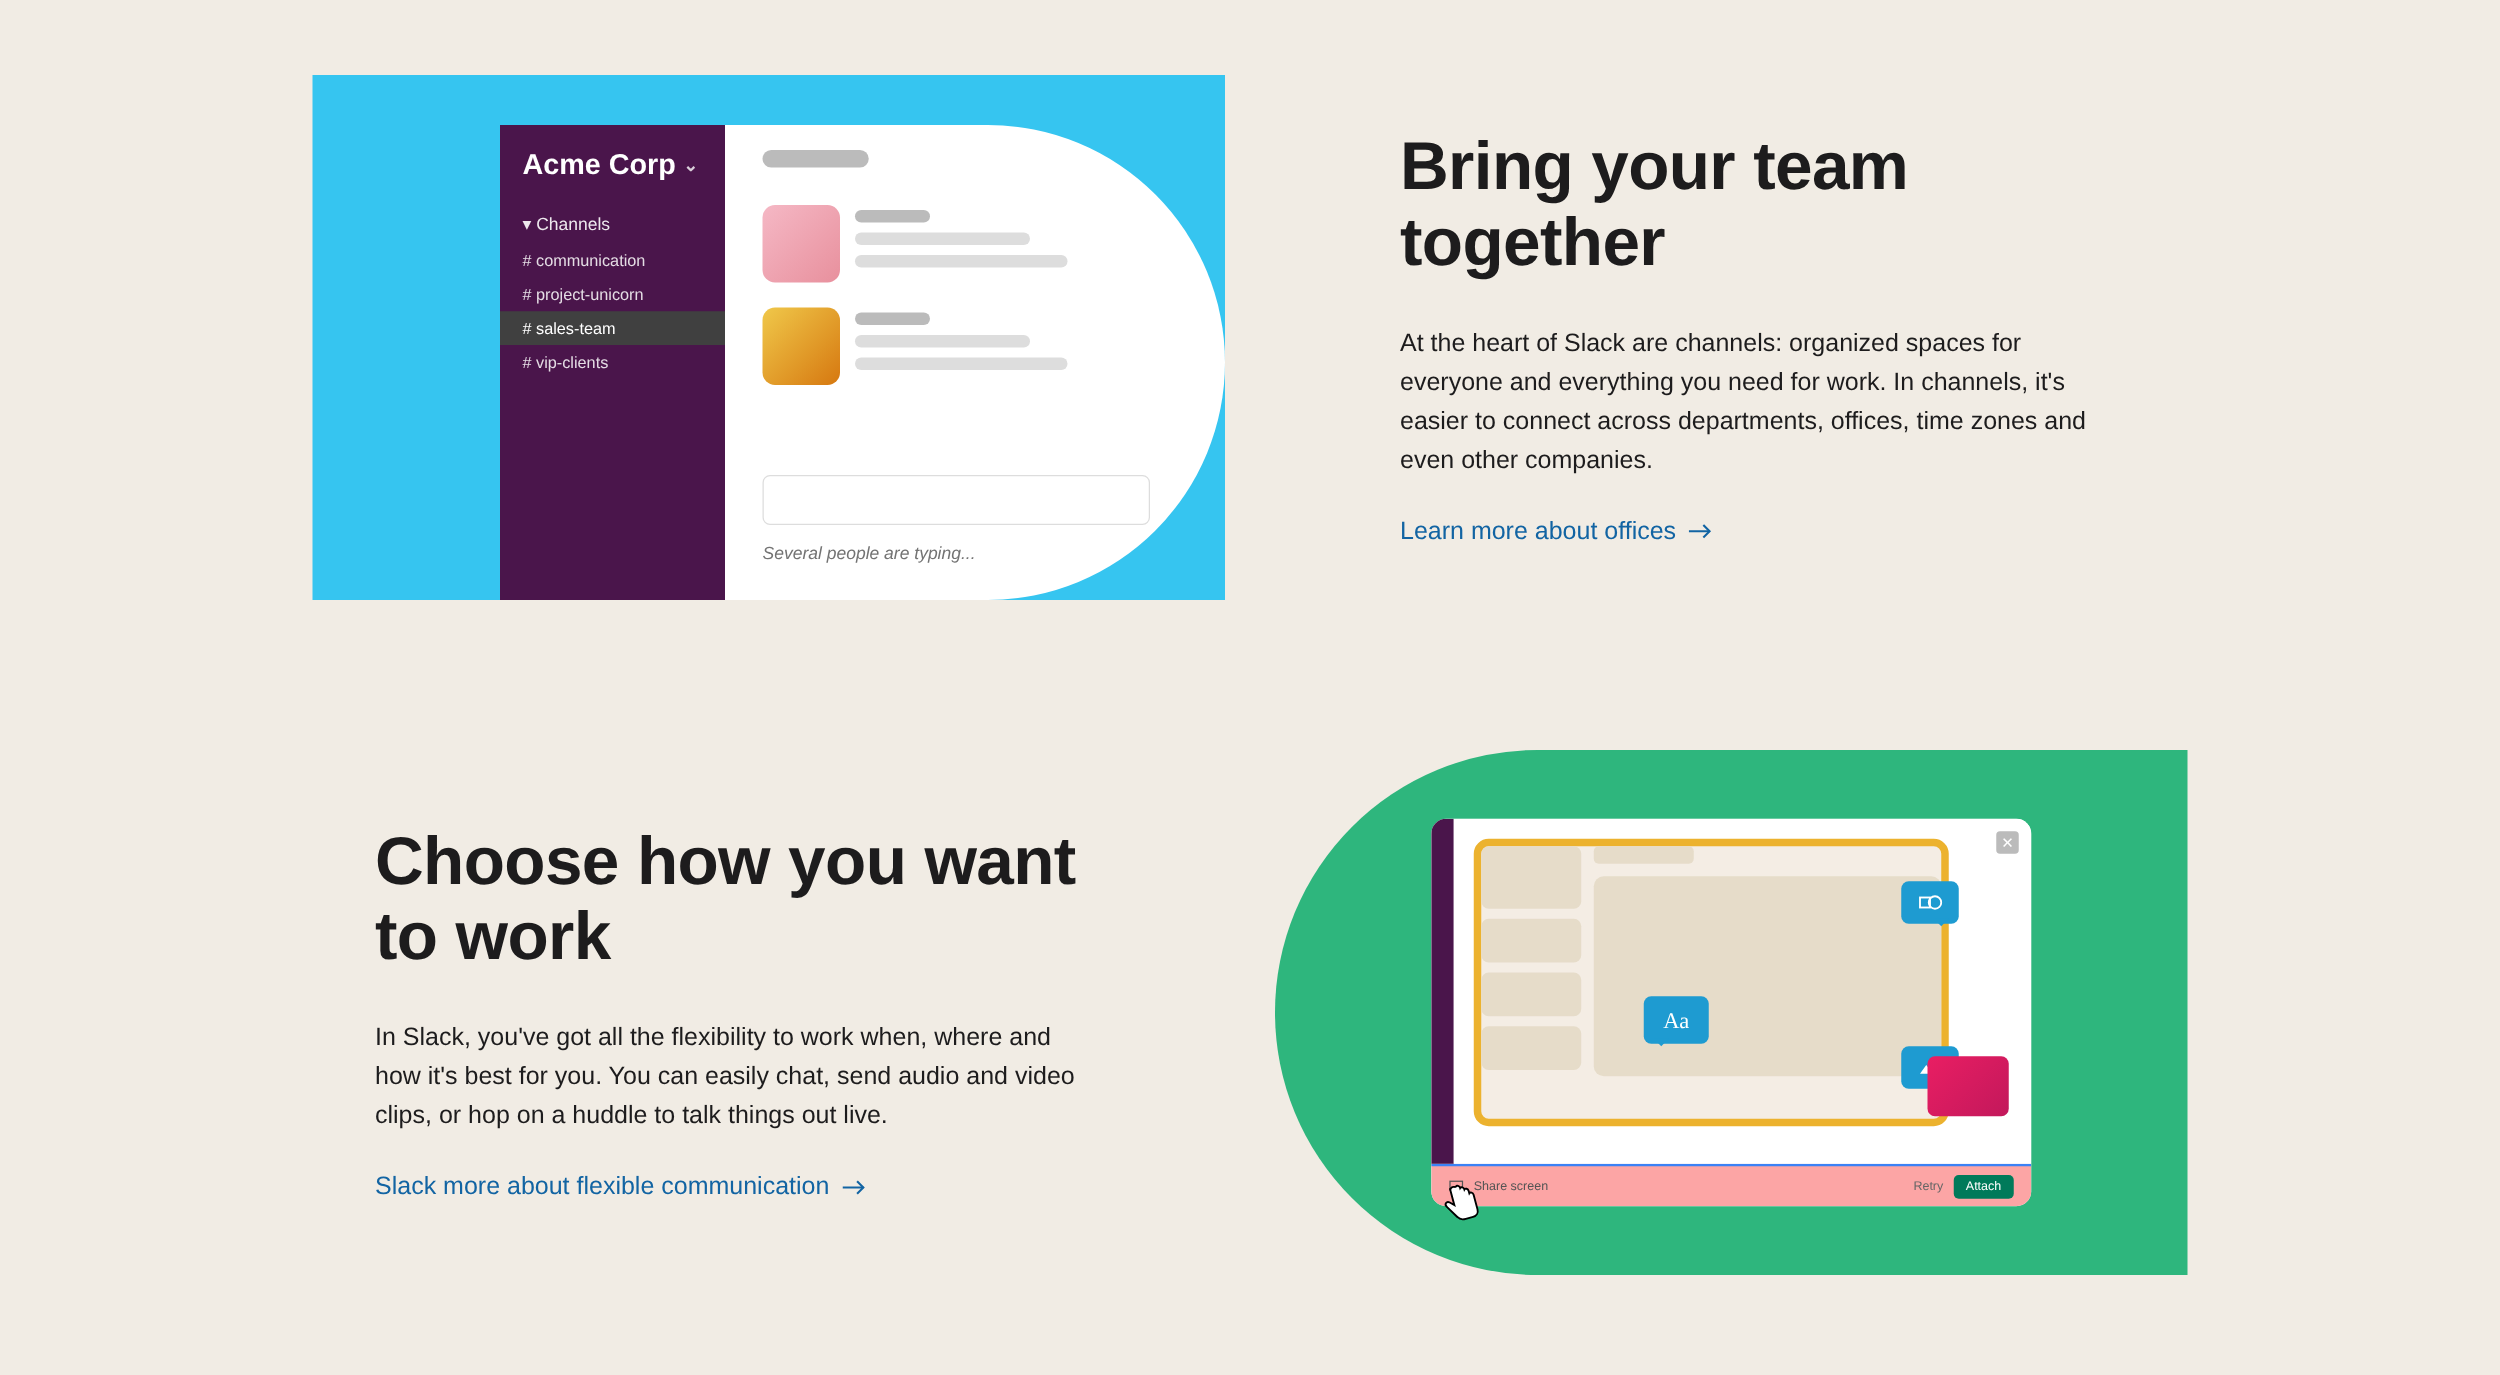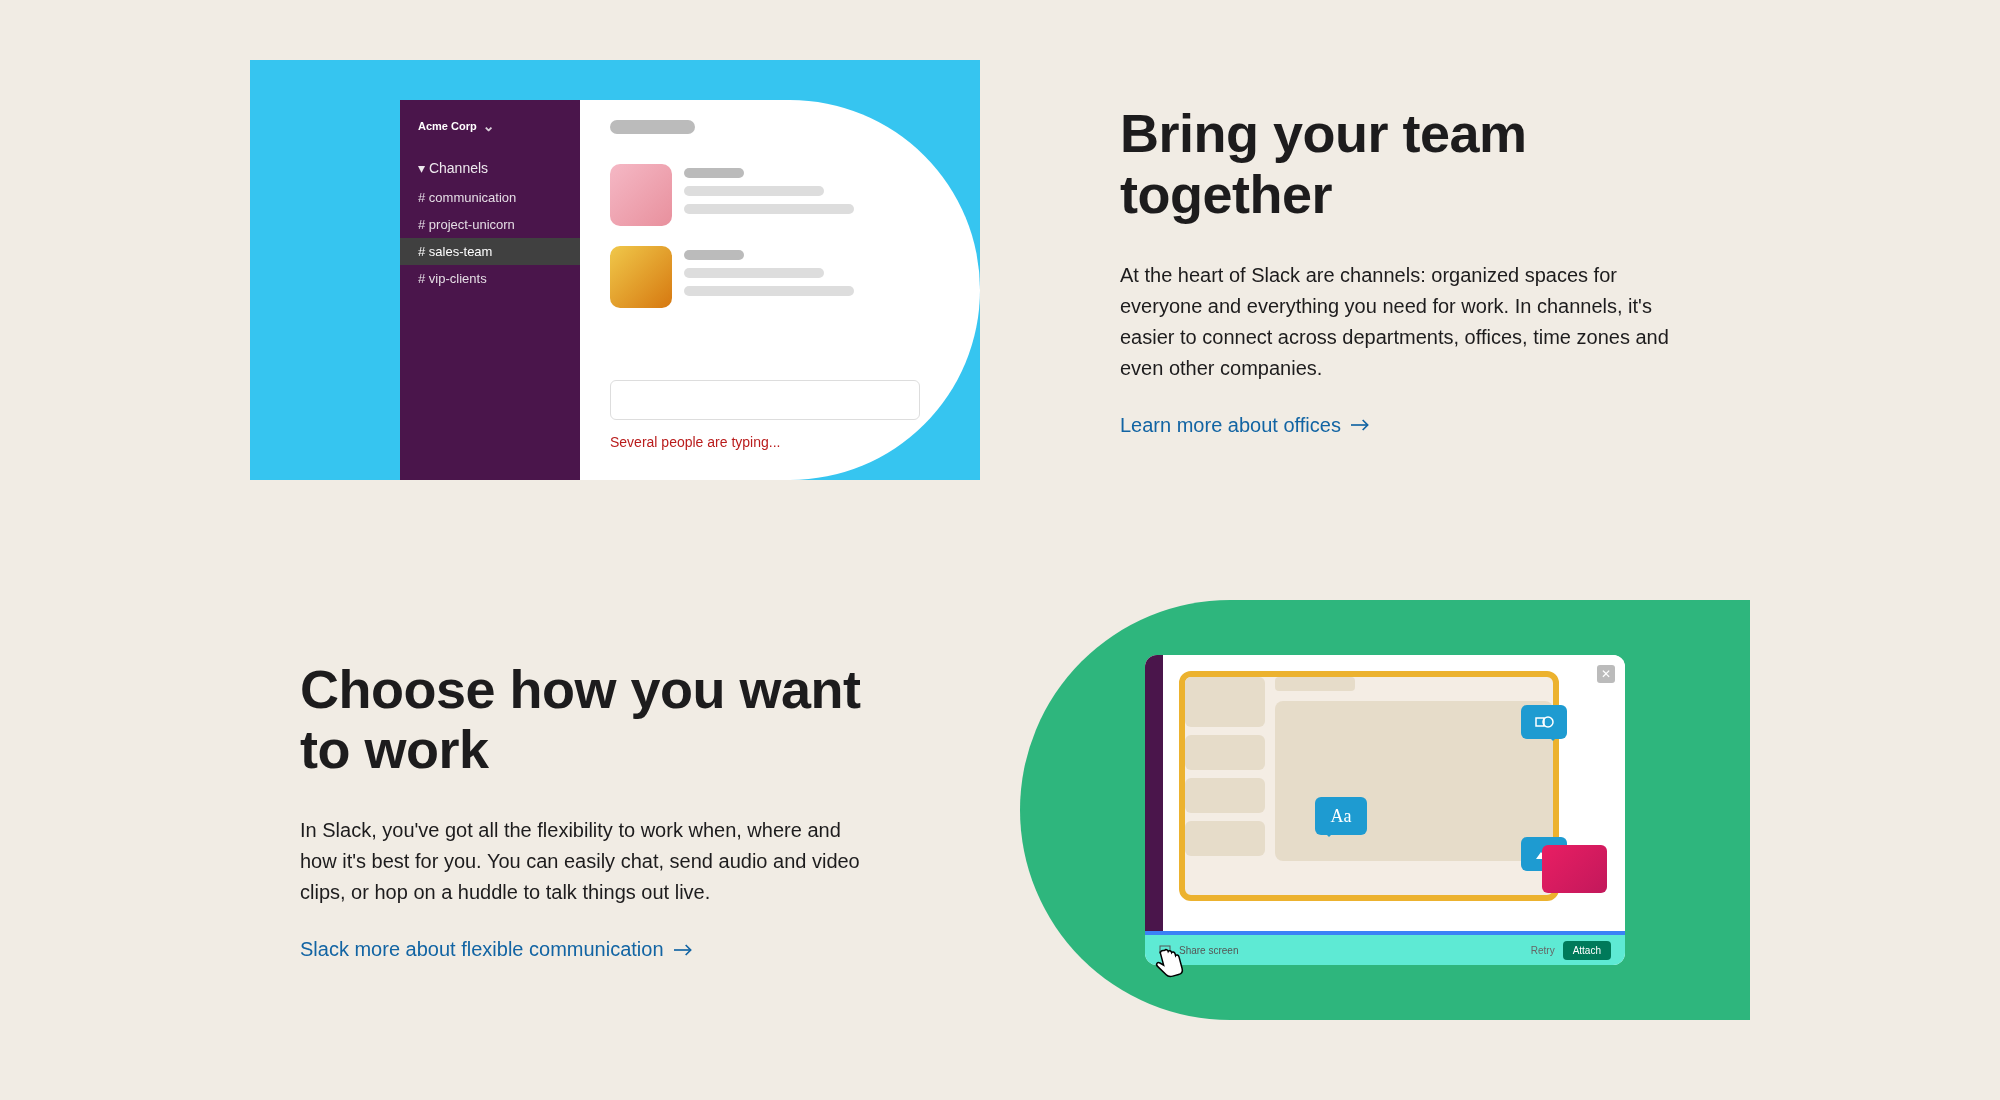--- a/index.html
+++ b/index.html
@@ -50,21 +50,21 @@
       overflow: hidden;
       display: flex;
     }
     .slack-sidebar {
       width: 180px;
       background: #4a154b;
       padding: 18px 0;
       color: #fff;
     }
     .workspace-name {
-      font-size: 11px;
+      font-size: 23px;
       font-weight: 700;
       padding: 0 18px 18px;
       display: flex;
       align-items: center;
       gap: 6px;
     }
     .workspace-name::after {
       content: "⌄";
       font-size: 14px;
       opacity: 0.8;
@@ -135,21 +135,22 @@
       width: 310px;
       height: 40px;
       border: 1px solid #ddd;
       border-radius: 6px;
     }
     .typing-indicator {
       position: absolute;
       bottom: 30px;
       left: 30px;
       font-size: 14px;
-      color: #b91c1c;
+      font-style: italic;
+      color: #737373;
     }
 
     
     .text-block {
       flex: 1;
       max-width: 580px;
     }
     .heading {
       font-size: 54px;
       font-weight: 700;
@@ -329,22 +330,22 @@
       position: absolute;
       right: 18px;
       bottom: 38px;
       width: 65px;
       height: 48px;
       background: linear-gradient(135deg, #e91e63, #c2185b);
       border-radius: 6px;
     }
     .canvas-footer {
       height: 34px;
-      background: #5eead4;
-      border-top: 4px solid #3b82f6;
+      background: #fca5a5;
+      border-top: 2px solid #3b82f6;
       display: flex;
       align-items: center;
       padding: 0 14px;
       gap: 8px;
       font-size: 10px;
       color: #555;
     }
     .footer-spacer { flex: 1; }
     .retry-btn {
       font-size: 10px;

